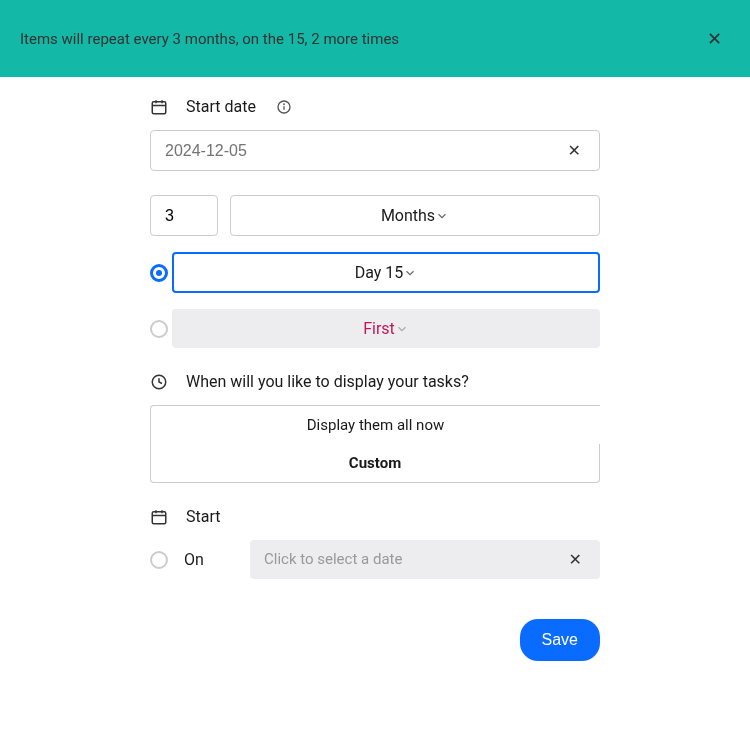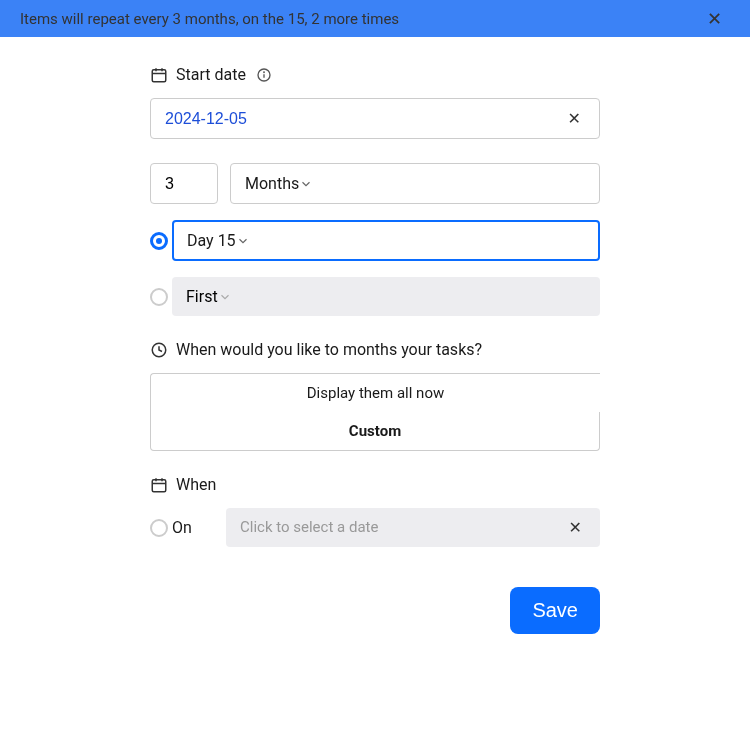--- a/index.html
+++ b/index.html
@@ -6,22 +6,22 @@
     body {
       font-family: -apple-system, BlinkMacSystemFont, "Segoe UI", Roboto, Helvetica, Arial, sans-serif;
       font-size: 15px;
       color: #1a1a1a;
       background: #fff;
       width: 750px;
       height: 740px;
       position: relative;
     }
     .banner {
-      background: #3b82f6;
-      padding: 8px 20px;
+      background: #14b8a6;
+      padding: 28px 20px;
       display: flex;
       justify-content: space-between;
       align-items: center;
       font-size: 15px;
       color: #333;
     }
     .banner-close {
       font-size: 18px;
       color: #333;
       cursor: pointer;
@@ -29,23 +29,22 @@
     }
     .form {
       padding: 20px 150px 20px 150px;
     }
     .section {
       margin-bottom: 24px;
     }
     .section-header {
       display: flex;
       align-items: center;
-      gap: 8px;
+      gap: 18px;
       margin-bottom: 14px;
-      margin-top: 8px;
     }
     .section-header .icon {
       color: #333;
       display: inline-flex;
       align-items: center;
       justify-content: center;
     }
     .section-header .label {
       font-size: 16px;
       color: #1a1a1a;
@@ -68,21 +67,21 @@
       display: flex;
       align-items: center;
       justify-content: space-between;
     }
     .text-input input {
       border: none;
       outline: none;
       font-size: 16px;
       flex: 1;
       background: transparent;
-      color: #1d4ed8;
+      color: #737373;
     }
     .clear-x {
       font-size: 16px;
       color: #333;
       cursor: pointer;
       padding: 0 4px;
     }
     .row {
       display: flex;
       gap: 12px;
@@ -106,21 +105,21 @@
       background: transparent;
     }
     .select {
       flex: 1;
       border: 1px solid #ccc;
       border-radius: 4px;
       padding: 10px 14px;
       font-size: 16px;
       display: flex;
       align-items: center;
-      justify-content: flex-start;
+      justify-content: center;
       background: #fff;
       cursor: pointer;
     }
     .select .chev {
       color: #666;
     }
     .radio-row {
       display: flex;
       align-items: center;
       gap: 4px;
@@ -152,21 +151,21 @@
       height: 6px;
       background: #0a6cff;
       border-radius: 50%;
     }
     .select.active {
       border: 2px solid #0a6cff;
       padding: 9px 13px;
     }
     .select.disabled {
       background: #ededf0;
-      color: #000000;
+      color: #be185d;
       border: none;
     }
     .select.disabled .chev { color: #aaa; }
     .half { flex: 1; }
     .seg-group {
       display: flex;
       flex-wrap: wrap;
       gap: 0;
     }
     .seg-row { display: flex; width: 100%; }
@@ -196,21 +195,21 @@
       font-weight: bold;
     }
     .seg-btn.active {
       background: #cfe3fb;
       border-color: #5d9ff3;
       color: #1a1a1a;
     }
     .ends-row {
       display: flex;
       align-items: center;
-      gap: 4px;
+      gap: 16px;
     }
     .ends-label {
       width: 50px;
       font-size: 16px;
     }
     .date-placeholder {
       flex: 1;
       background: #ededf0;
       border-radius: 4px;
       padding: 10px 14px;
@@ -238,23 +237,23 @@
     .footer {
       display: flex;
       justify-content: flex-end;
       padding-right: 0;
       margin-top: 40px;
     }
     .save-btn {
       background: #0a6cff;
       color: #fff;
       border: none;
-      border-radius: 8px;
+      border-radius: 18px;
       padding: 12px 22px;
-      font-size: 20px;
+      font-size: 16px;
       cursor: pointer;
     }
     svg { display: block; }
   </style>
 </head>
 <body>
 
 <div class="banner">
   <span>Items will repeat every 3 months, on the 15, 2 more times</span>
   <span class="banner-close">✕</span>
@@ -328,41 +327,41 @@
   </div>
 
   <div class="section">
     <div class="section-header">
       <span class="icon">
         <svg width="18" height="18" viewBox="0 0 24 24" fill="none" stroke="currentColor" stroke-width="2">
           <circle cx="12" cy="12" r="9"></circle>
           <polyline points="12 7 12 12 16 14"></polyline>
         </svg>
       </span>
-      <span class="label">When would you like to months your tasks?</span>
+      <span class="label">When will you like to display your tasks?</span>
     </div>
     <div class="seg-group">
       <div class="seg-row">
         <div class="seg-btn left">Display them all now</div>
       </div>
       <div class="seg-btn bottom">Custom</div>
     </div>
   </div>
 
   <div class="section">
     <div class="section-header">
       <span class="icon">
         <svg width="18" height="18" viewBox="0 0 24 24" fill="none" stroke="currentColor" stroke-width="2">
           <rect x="3" y="5" width="18" height="16" rx="2"></rect>
           <line x1="3" y1="10" x2="21" y2="10"></line>
           <line x1="8" y1="3" x2="8" y2="7"></line>
           <line x1="16" y1="3" x2="16" y2="7"></line>
         </svg>
       </span>
-      <span class="label">When</span>
+      <span class="label">Start</span>
     </div>
 
     <div class="ends-row">
       <span class="radio unselected"></span>
       <span class="ends-label">On</span>
       <div class="date-placeholder">
         <span>Click to select a date</span>
         <span class="clear-x">✕</span>
       </div>
     </div>

